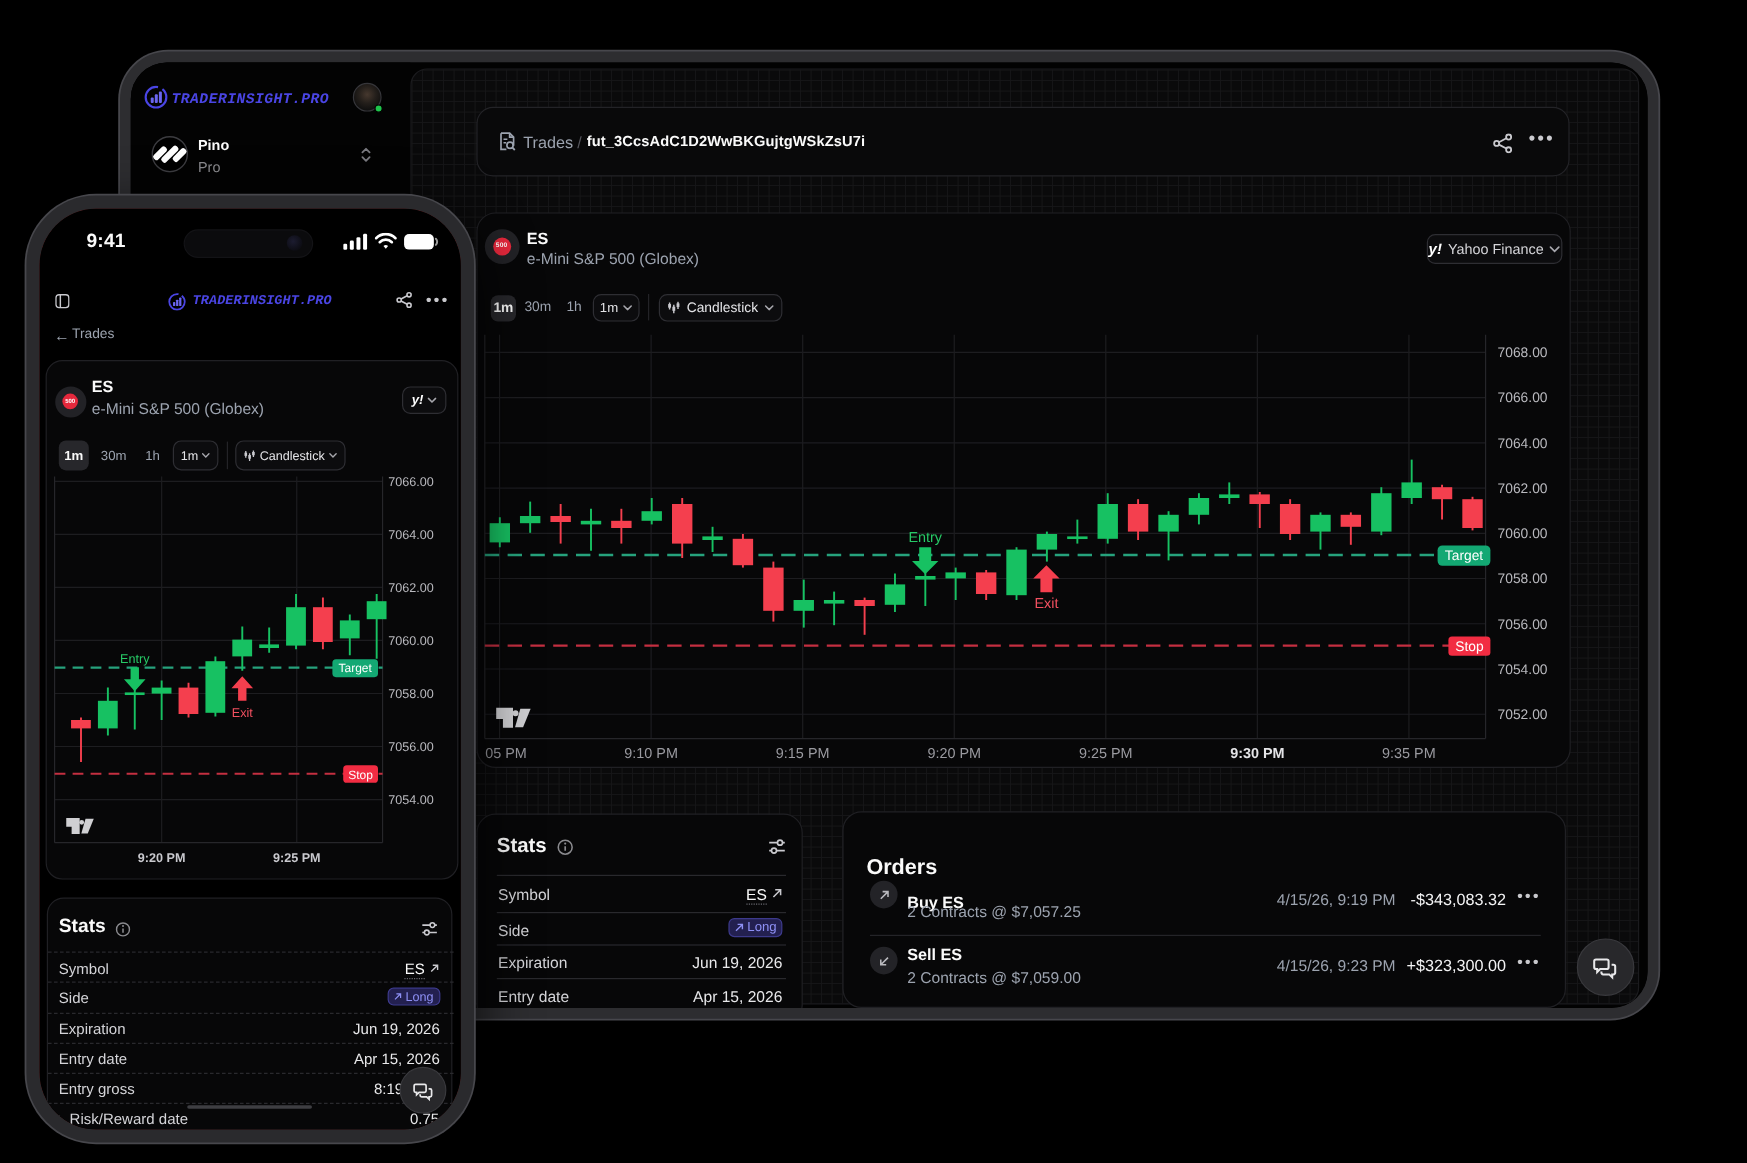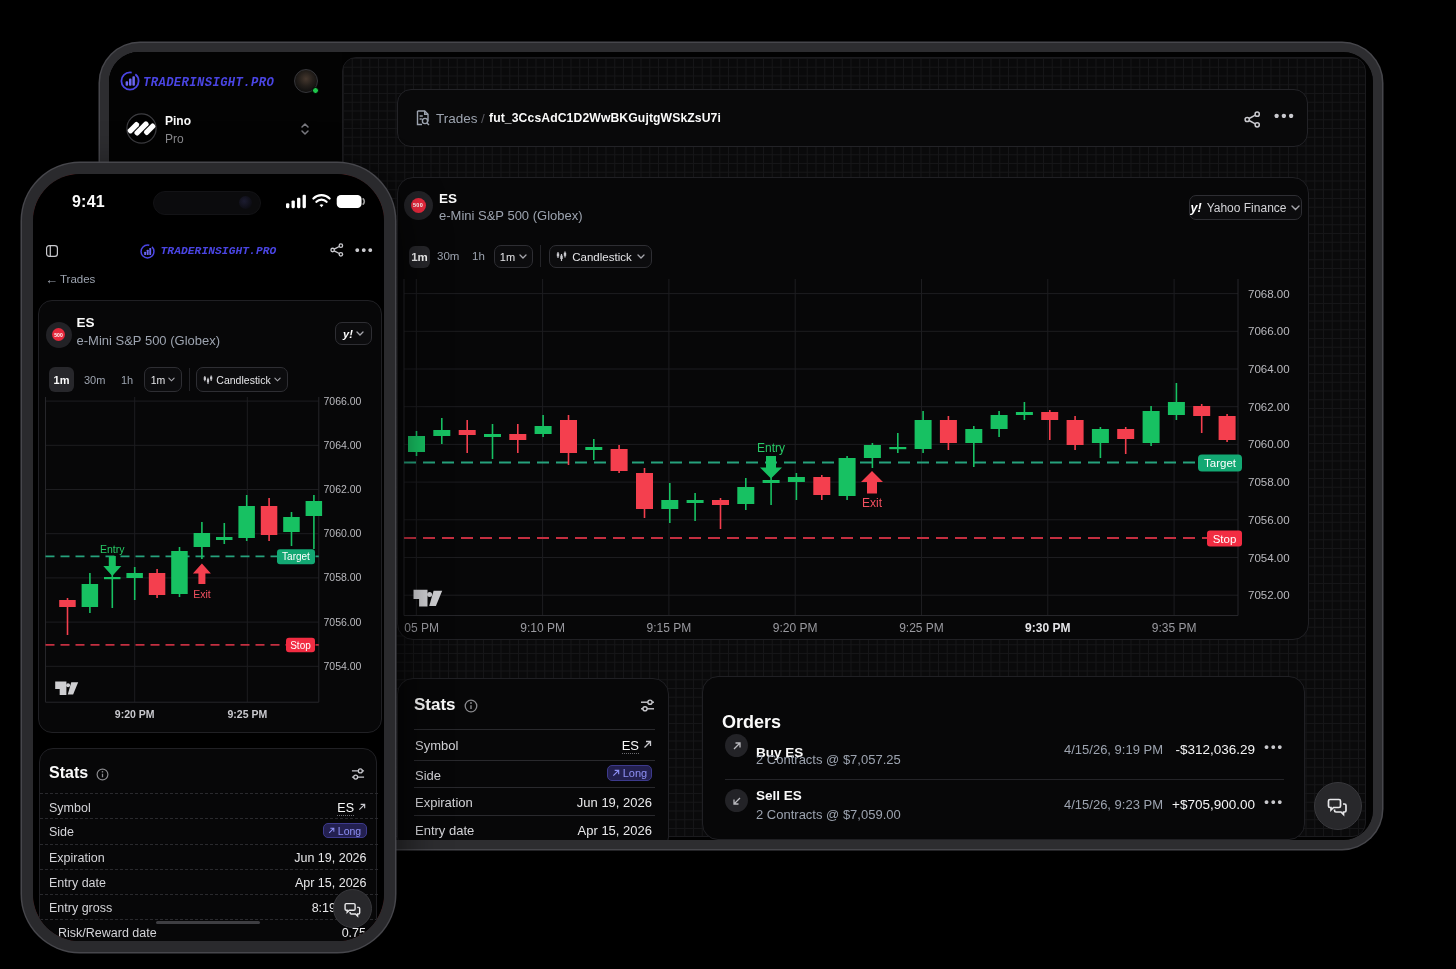--- a/index.html
+++ b/index.html
@@ -307,33 +307,33 @@
       <div class="abs white" style="left:19px;top:19px;font-size:18px;font-weight:bold;margin-top:16px;">Orders</div>
 
       <div class="abs" style="left:22px;top:57px;width:23px;height:23px;border-radius:50%;background:#232327;display:flex;align-items:center;justify-content:center;">
         <svg width="10" height="10" viewBox="0 0 10 10">
             <path d="M2 8 L8 2 M3.5 2 H8 V6.5" stroke="#b9b9be" stroke-width="1.3" fill="none"></path>
           </svg>
       </div>
       <div class="abs white" style="left:53px;top:56px;font-size:13.5px;font-weight:bold;margin-top:12px;">Buy ES</div>
       <div class="abs gray" style="left:53px;top:75px;font-size:13px;">2 Contracts @ $7,057.25</div>
       <div class="abs" style="left:361px;top:65px;font-size:13px;color:#9ca3af;">4/15/26, 9:19 PM</div>
-      <div class="abs" style="right:49px;top:65px;font-size:13.5px;color:#f4f4f5;">-$312,036.29</div>
+      <div class="abs" style="right:49px;top:65px;font-size:13.5px;color:#f4f4f5;">-$343,083.32</div>
       <div class="abs dots" style="right:20px;top:62px;font-size:13px;">•••</div>
       <div class="abs" style="left:22px;top:102px;width:559px;border-top:1px solid #242428;"></div>
 
       <div class="abs" style="left:22px;top:112px;width:23px;height:23px;border-radius:50%;background:#232327;display:flex;align-items:center;justify-content:center;">
         <svg width="10" height="10" viewBox="0 0 10 10">
             <path d="M8 2 L2 8 M2 3.5 V8 H6.5" stroke="#b9b9be" stroke-width="1.3" fill="none"></path>
           </svg>
       </div>
       <div class="abs white" style="left:53px;top:111px;font-size:13.5px;font-weight:bold;">Sell ES</div>
       <div class="abs gray" style="left:53px;top:130px;font-size:13px;">2 Contracts @ $7,059.00</div>
       <div class="abs" style="left:361px;top:120px;font-size:13px;color:#9ca3af;">4/15/26, 9:23 PM</div>
-      <div class="abs" style="right:49px;top:120px;font-size:13.5px;color:#f4f4f5;">+$705,900.00</div>
+      <div class="abs" style="right:49px;top:120px;font-size:13.5px;color:#f4f4f5;">+$323,300.00</div>
       <div class="abs dots" style="right:20px;top:117px;font-size:13px;">•••</div>
     </div>
 
     <div class="fab" style="left:1205px;top:730px;width:48px;height:48px;">
       <svg width="24" height="24" viewBox="0 0 24 24">
         <path d="M4 5.5 h9 a1.5 1.5 0 0 1 1.5 1.5 v5 a1.5 1.5 0 0 1 -1.5 1.5 h-5.5 l-2.5 2.5 v-2.5 h-1 a1.5 1.5 0 0 1 -1.5 -1.5 v-5 a1.5 1.5 0 0 1 1.5 -1.5 z" fill="none" stroke="#e8e8ea" stroke-width="1.7"></path>
         <path d="M17 10 h1.5 a1.5 1.5 0 0 1 1.5 1.5 v5 a1.5 1.5 0 0 1 -1.5 1.5 h-1 v2.5 l-2.5 -2.5 h-5 a1.5 1.5 0 0 1 -1.5 -1.5 v-1" fill="none" stroke="#e8e8ea" stroke-width="1.7"></path>
       </svg>
     </div>
 

